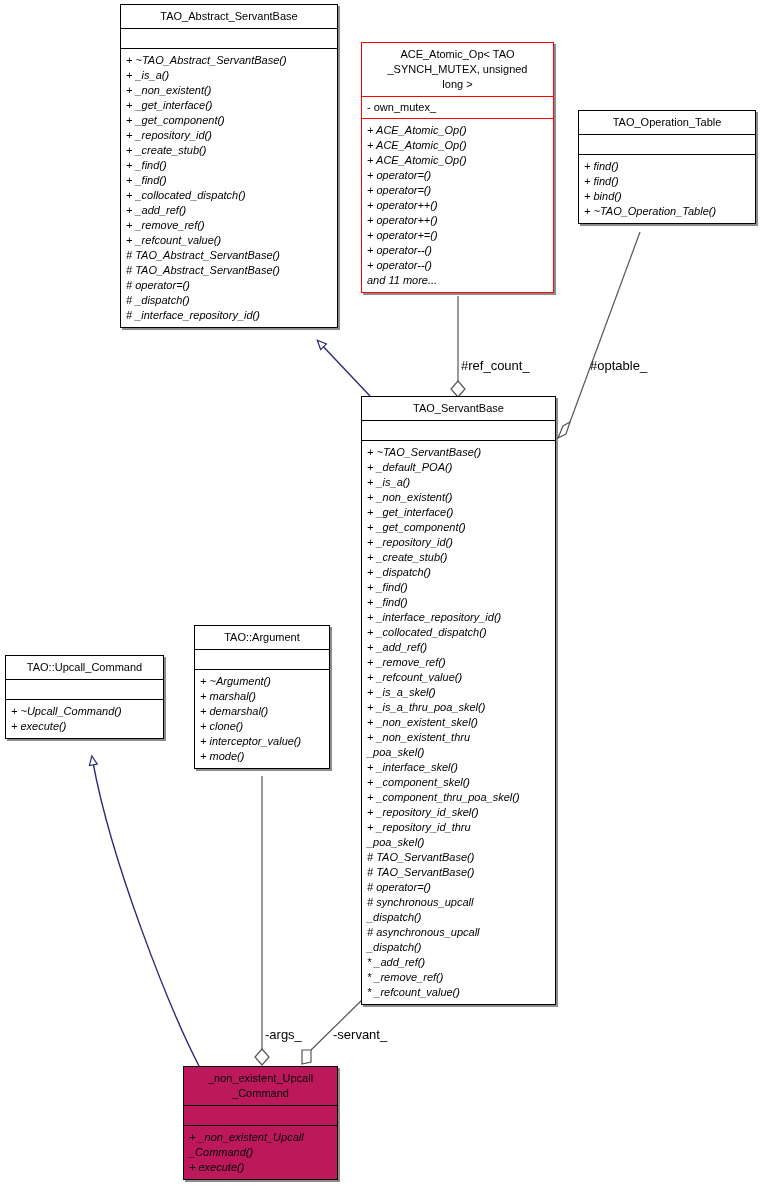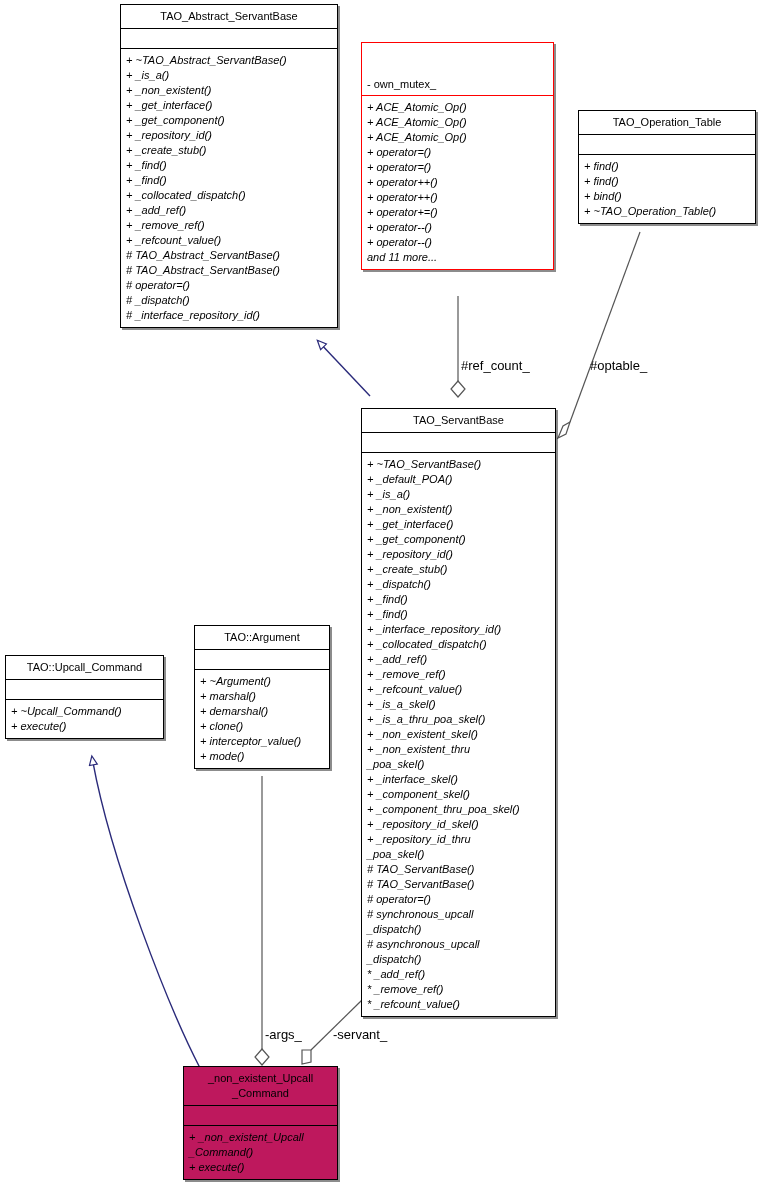--- a/index.html
+++ b/index.html
@@ -51,21 +51,20 @@
     border-bottom-color: #ff0000;
   }
   .node .attrs {
     border-bottom: 1px solid #000000;
     padding: 3px 5px;
     min-height: 13px;
     white-space: pre-line;
   }
   .node.redline .attrs {
     border-bottom-color: #ff0000;
-    margin-top: 31px;
   }
   .node .ops {
     padding: 4px 5px 4px 5px;
     white-space: pre-line;
     font-style: italic;
   }
   .edge-label {
     position: absolute;
     font-size: 13px;
     color: #000000;
@@ -130,20 +129,23 @@
 + _remove_ref()
 + _refcount_value()
 # TAO_Abstract_ServantBase()
 # TAO_Abstract_ServantBase()
 # operator=()
 # _dispatch()
 # _interface_repository_id()</div>
   </div>
 
   <div class="node redline" style="left:361px; top:42px; width:193px;">
+    <div class="title">ACE_Atomic_Op&lt; TAO
+_SYNCH_MUTEX, unsigned
+long &gt;</div>
     <div class="attrs">- own_mutex_</div>
     <div class="ops">+ ACE_Atomic_Op()
 + ACE_Atomic_Op()
 + ACE_Atomic_Op()
 + operator=()
 + operator=()
 + operator++()
 + operator++()
 + operator+=()
 + operator--()
@@ -153,21 +155,21 @@
 
   <div class="node" style="left:578px; top:110px; width:178px;">
     <div class="title">TAO_Operation_Table</div>
     <div class="attrs"></div>
     <div class="ops">+ find()
 + find()
 + bind()
 + ~TAO_Operation_Table()</div>
   </div>
 
-  <div class="node" style="left:361px; top:408px; width:195px;">
+  <div class="node" style="left:361px; top:396px; width:195px;">
     <div class="title">TAO_ServantBase</div>
     <div class="attrs"></div>
     <div class="ops">+ ~TAO_ServantBase()
 + _default_POA()
 + _is_a()
 + _non_existent()
 + _get_interface()
 + _get_component()
 + _repository_id()
 + _create_stub()

